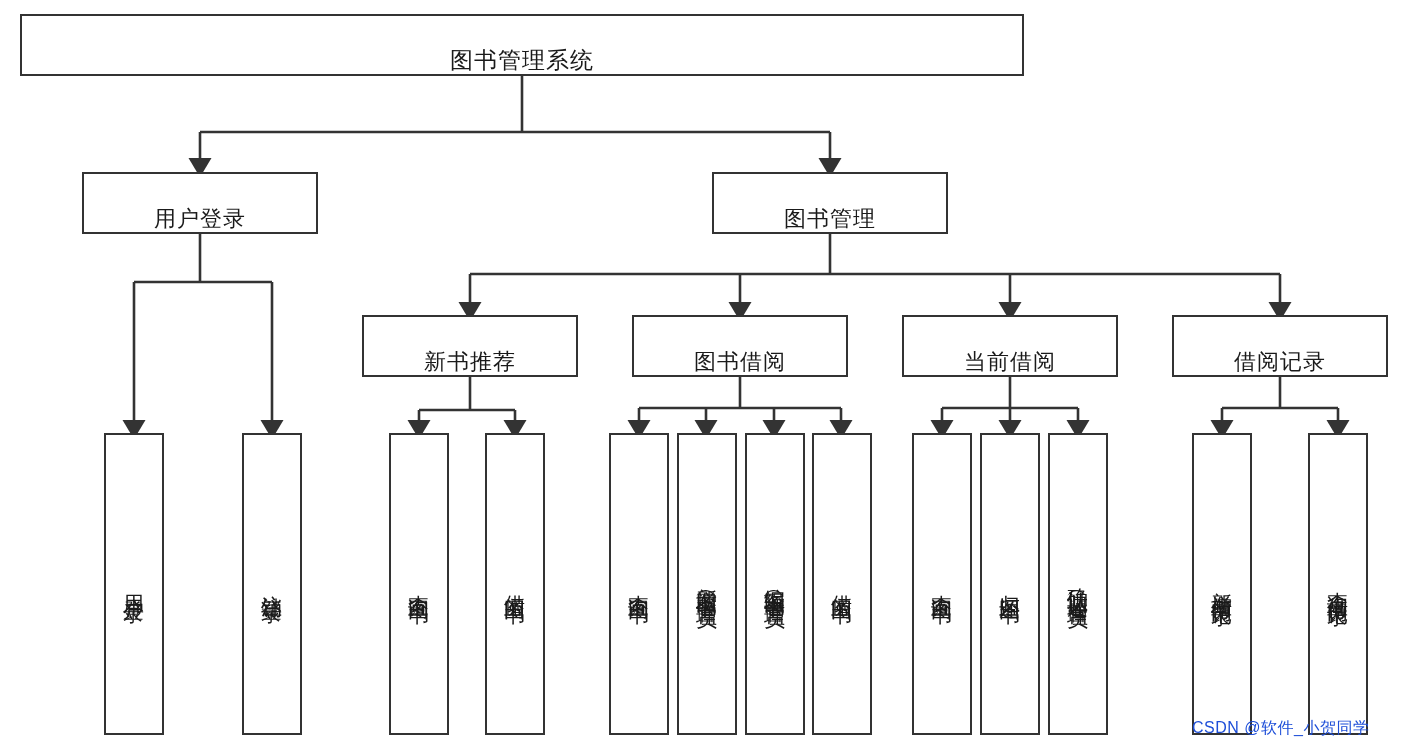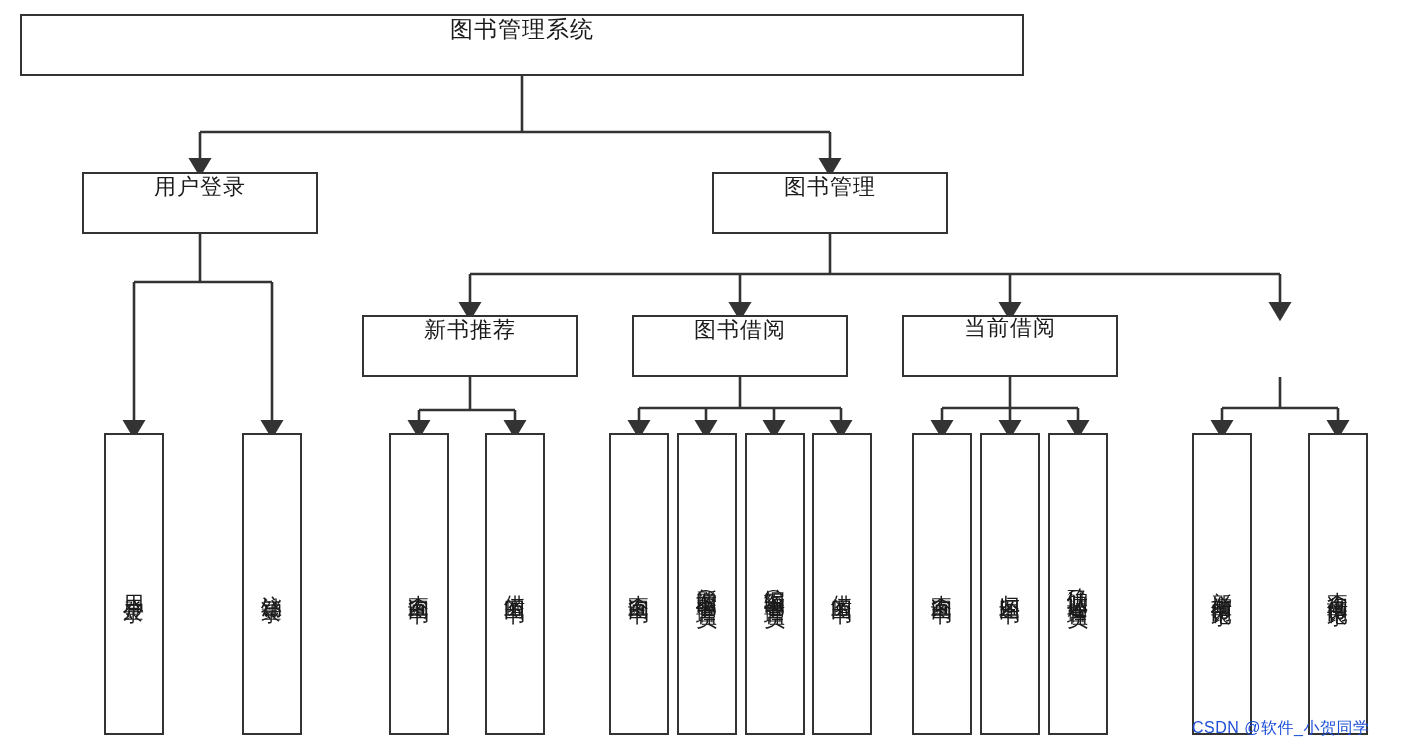--- a/index.html
+++ b/index.html
@@ -24,21 +24,21 @@
     width: 1405px;
     height: 747px;
     pointer-events: none;
   }
   .node {
     position: absolute;
     box-sizing: border-box;
     background: #ffffff;
     border: 2px solid #333333;
     display: flex;
-    align-items: flex-start;
+    align-items: flex-end;
     justify-content: center;
     color: #1a1a1a;
     text-align: center;
     z-index: 2;
   }
   .node .lbl {
     display: block;
     line-height: 1.18;
     letter-spacing: 1px;
   }
@@ -141,24 +141,27 @@
   </div>
 
   <div class="node h-node" style="left:632px; top:315px; width:216px; height:62px;">
     <span class="lbl">图书借阅</span>
   </div>
 
   <div class="node h-node" style="left:362px; top:315px; width:216px; height:62px;">
     <span class="lbl">新书推荐</span>
   </div>
 
-  <div class="node h-node" style="left:902px; top:315px; width:216px; height:62px;font-family:Liberation Mono, monospace;">
+  <div class="node h-node" style="left:902px; top:315px; width:216px; height:62px;">
     <span class="lbl">当前借阅</span>
   </div>
 
+  <div class="node h-node" style="left:1172px; top:315px; width:216px; height:62px;">
+    <span class="lbl">借阅记录</span>
+  </div>
 
   <div class="node v-node" style="left:104px; top:433px; width:60px; height:302px;">
     <span class="lbl">用户登录</span>
   </div>
 
   <div class="node v-node" style="left:242px; top:433px; width:60px; height:302px;">
     <span class="lbl">注销登录</span>
   </div>
 
   <div class="node v-node" style="left:389px; top:433px; width:60px; height:302px;">

